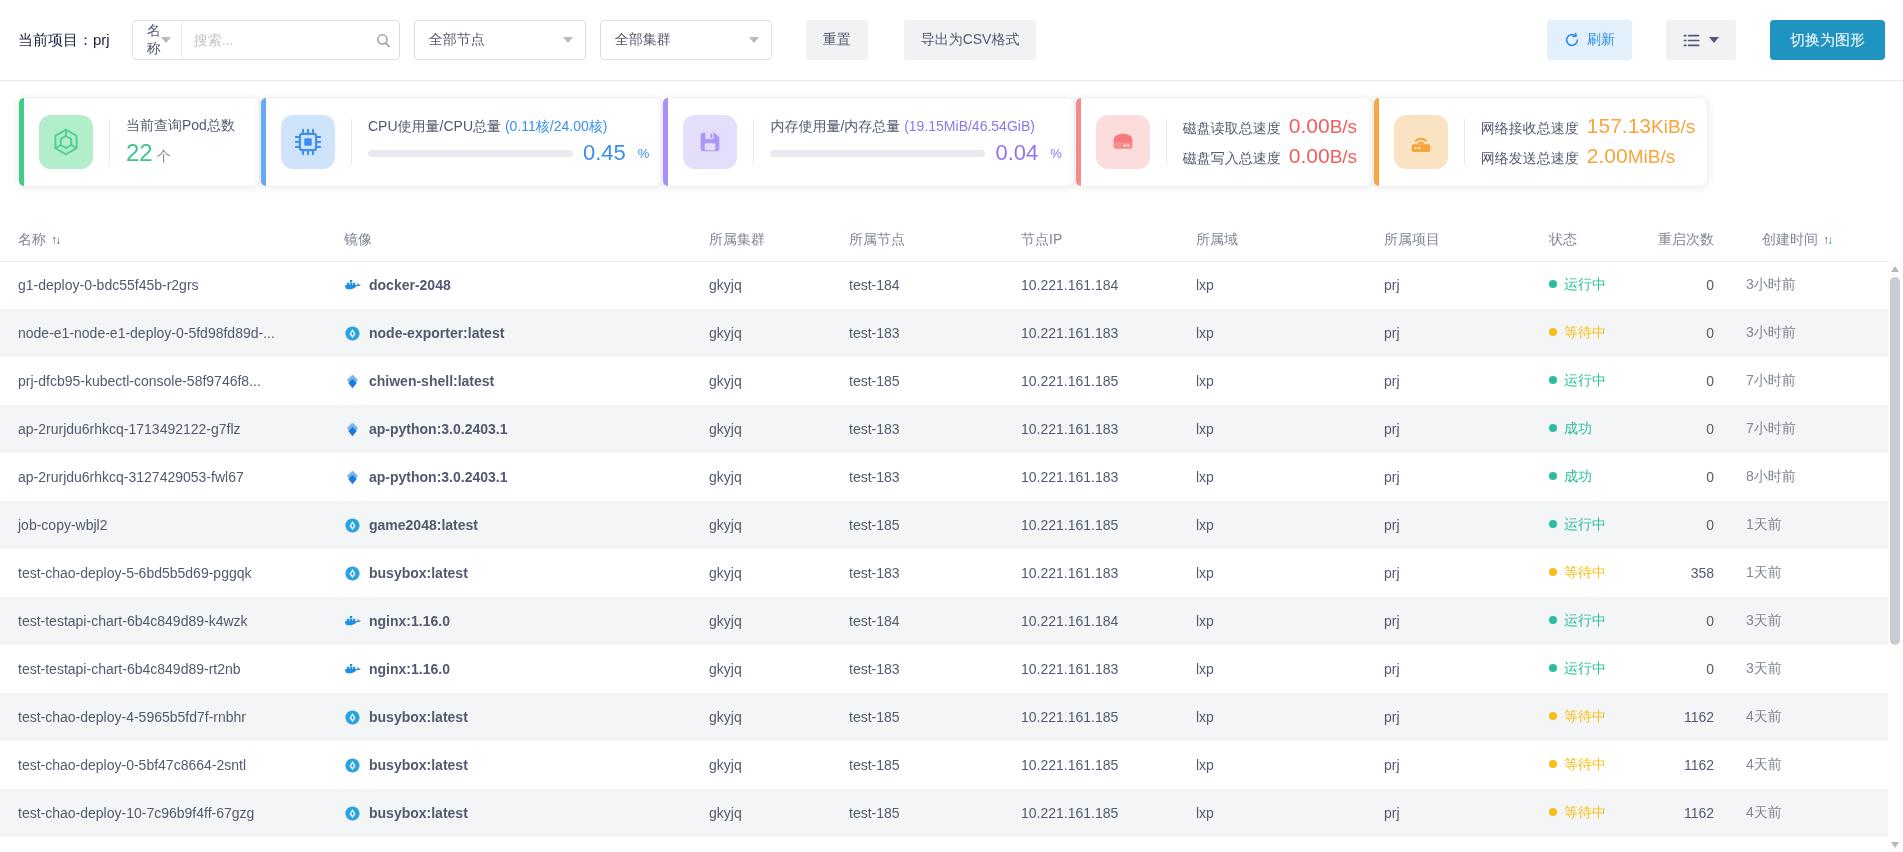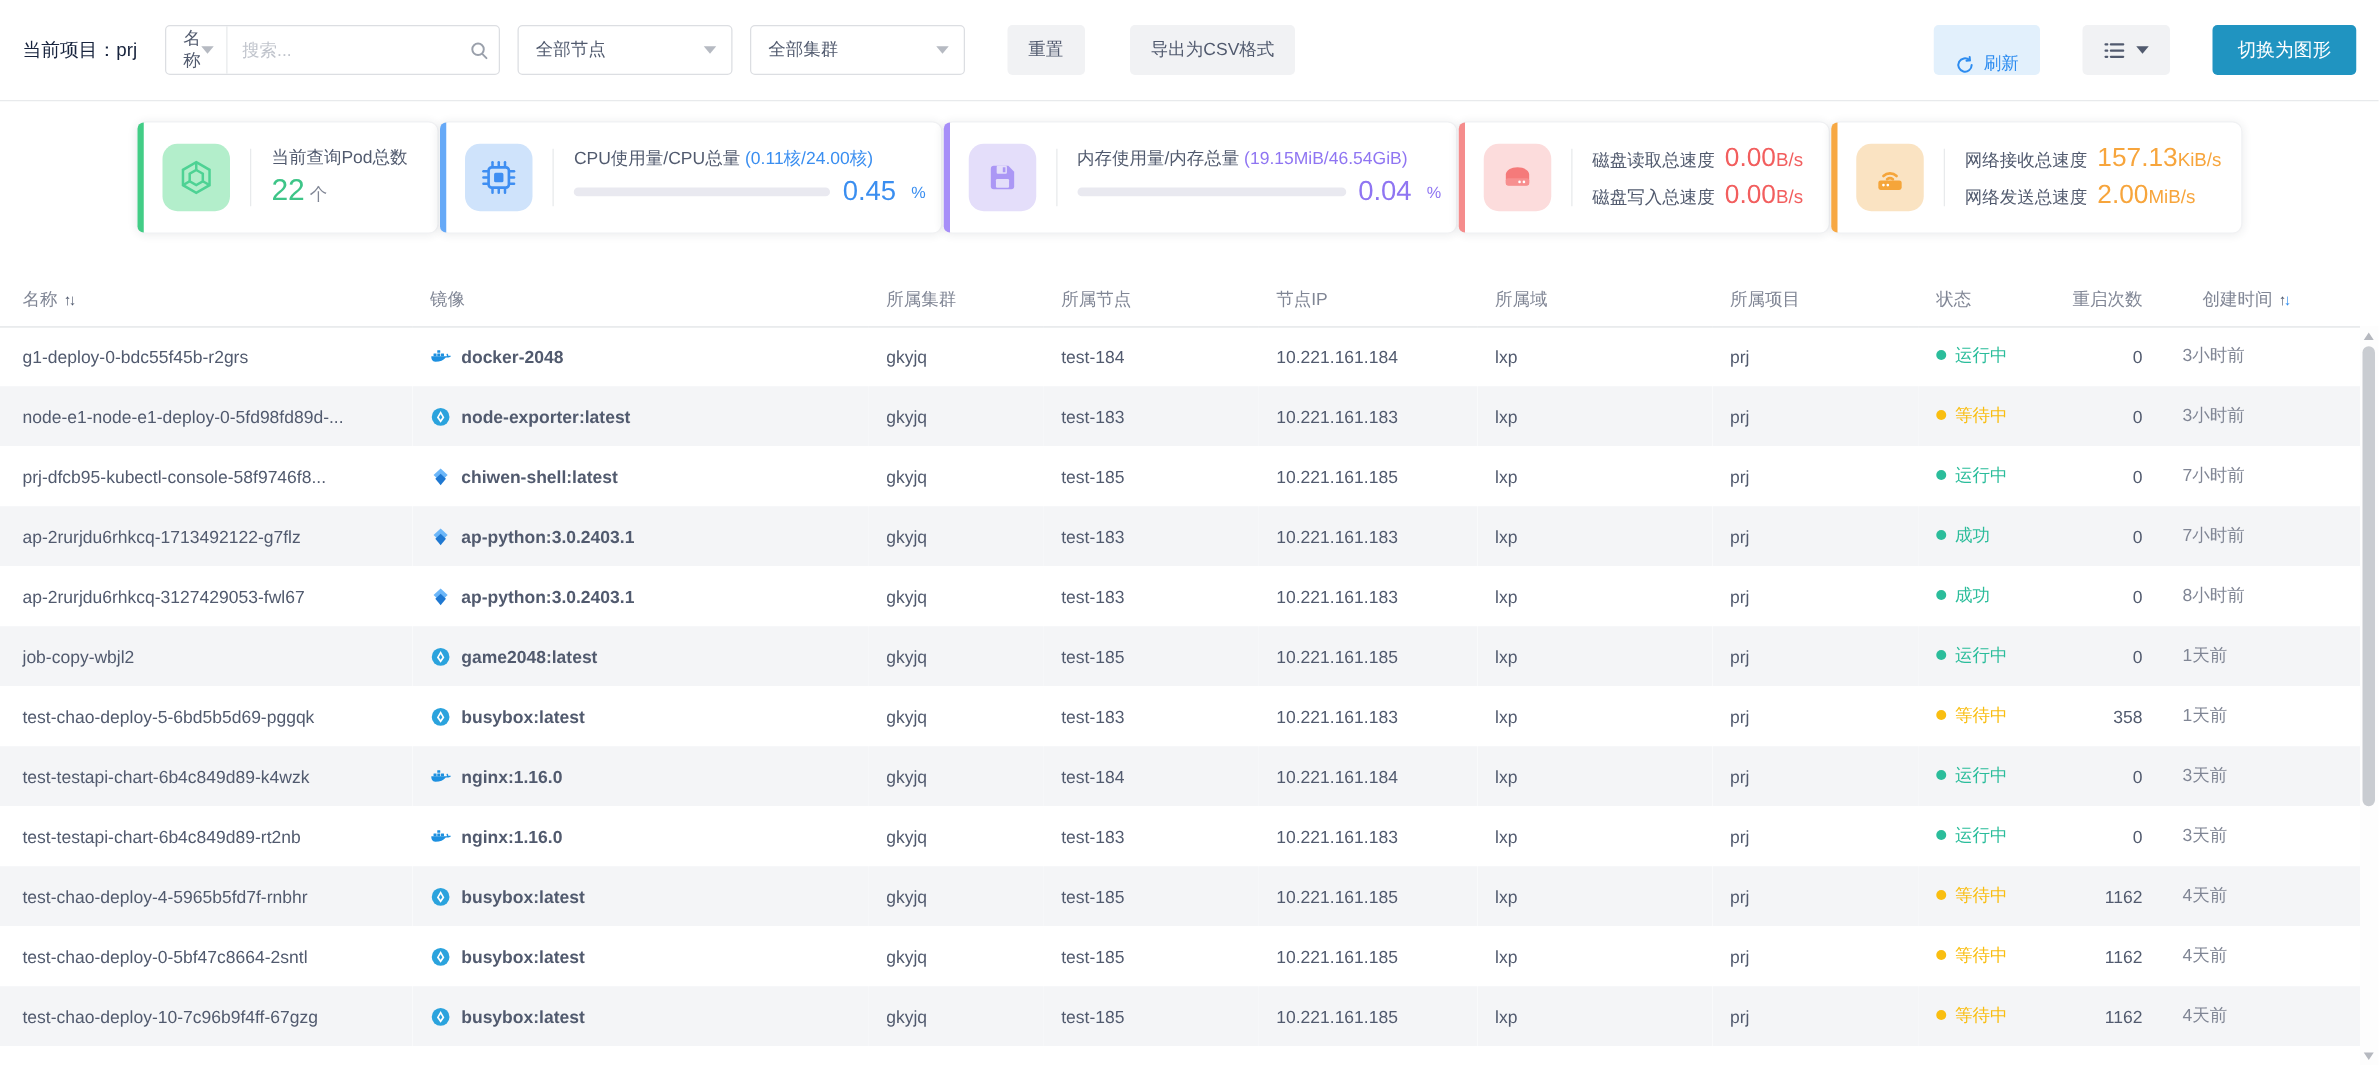--- a/index.html
+++ b/index.html
@@ -18,48 +18,48 @@
   .search-box { flex:1; display:flex; align-items:center; padding:0 10px 0 12px; }
   .search-box input { border:none; outline:none; flex:1; font-size:14px; color:#515a6e;
     font-family:inherit; background:transparent; }
   .search-box input::placeholder { color:#c0c4cc; }
   .sel { width:172px; padding:0 12px 0 14px; justify-content:space-between; cursor:pointer; }
   .caret { width:0; height:0; border-left:5px solid transparent; border-right:5px solid transparent;
     border-top:6px solid #b6bac2; }
   .btn { height:40px; border:none; border-radius:4px; font-size:14px; padding:0 17px;
     cursor:pointer; font-family:inherit; display:flex; align-items:center; gap:7px; white-space:nowrap; }
   .btn-gray { background:#f1f2f4; color:#515a6e; }
-  .btn-refresh { background:#e2f0fc; color:#2d8cf0; margin-left:auto;align-items:flex-end; }
+  .btn-refresh { background:#e2f0fc; color:#2d8cf0; margin-left:auto; }
   .btn-list { background:#f1f2f4; gap:9px; }
   .btn-primary { color:#fff; font-size:15px; padding:0 20px; }
   .gap8 { width:6px; } .gap16 { width:8px; }
 
   
-  .cards { display:flex; justify-content:center; padding:16px 18px 0 18px; }
+  .cards { display:flex; justify-content:flex-start; padding:16px 18px 0 18px; }
   .card { position:relative; height:90px; background:#fff; border:1px solid #f0f1f3;
     border-radius:8px; box-shadow:0 1px 8px rgba(30,40,60,.09); display:flex;
     align-items:center; padding:0 12px 0 20px; }
   .card::before { content:""; position:absolute; left:0; top:0; bottom:0; width:5px;
     background:var(--ac); border-radius:8px 0 0 8px; }
   .card-icon { width:54px; height:54px; border-radius:12px; background:var(--ic);
     display:flex; align-items:center; justify-content:center; flex:0 0 auto; }
   .vdiv { width:1px; height:46px; background:#e8eaec; margin:0 16px; flex:0 0 auto; }
   .card-body { display:flex; flex-direction:column; justify-content:center; gap:4px; min-width:0; }
   .card-label { font-size:14px; color:#515a6e; white-space:nowrap; }
   .card-paren { color:var(--tc); }
   .big-val { font-size:24px; color:var(--tc); font-weight:400; }
   .unit-gray { font-size:14px; color:#808695; margin-left:4px; }
   .bar-row { display:flex; align-items:center; gap:10px; }
   .bar { width:205px; height:7px; border-radius:4px; background:#e9e9f0; overflow:hidden; }
   .bar-fill { height:100%; border-radius:4px; background:var(--tc); }
   .pct-val { font-size:22px; color:var(--tc); }
   .pct-sign { font-size:13px; color:var(--tc); margin-left:2px; }
   .duo-line { font-size:14px; color:#515a6e; line-height:27px; white-space:nowrap; }
   .duo-val { font-size:21px; color:var(--tc); margin-left:8px; }
-  .duo-unit { font-size:15px; color:var(--tc); }
+  .duo-unit { font-size:19px; color:var(--tc); }
 
   
   .table-wrap { position:relative; margin-top:32px; }
   table { border-collapse:collapse; table-layout:fixed; width:1888px; }
   th, td { padding:0 0 0 14px; font-weight:400; text-align:left; font-size:14px;
     overflow:hidden; white-space:nowrap; text-overflow:ellipsis; }
   thead tr { height:42px; border-bottom:1px solid #e8eaec; }
   th { color:#808695; }
   tbody tr { height:48px; cursor:pointer;padding-left:32px; }
   tbody tr.stripe { background:#f4f5f7; }

